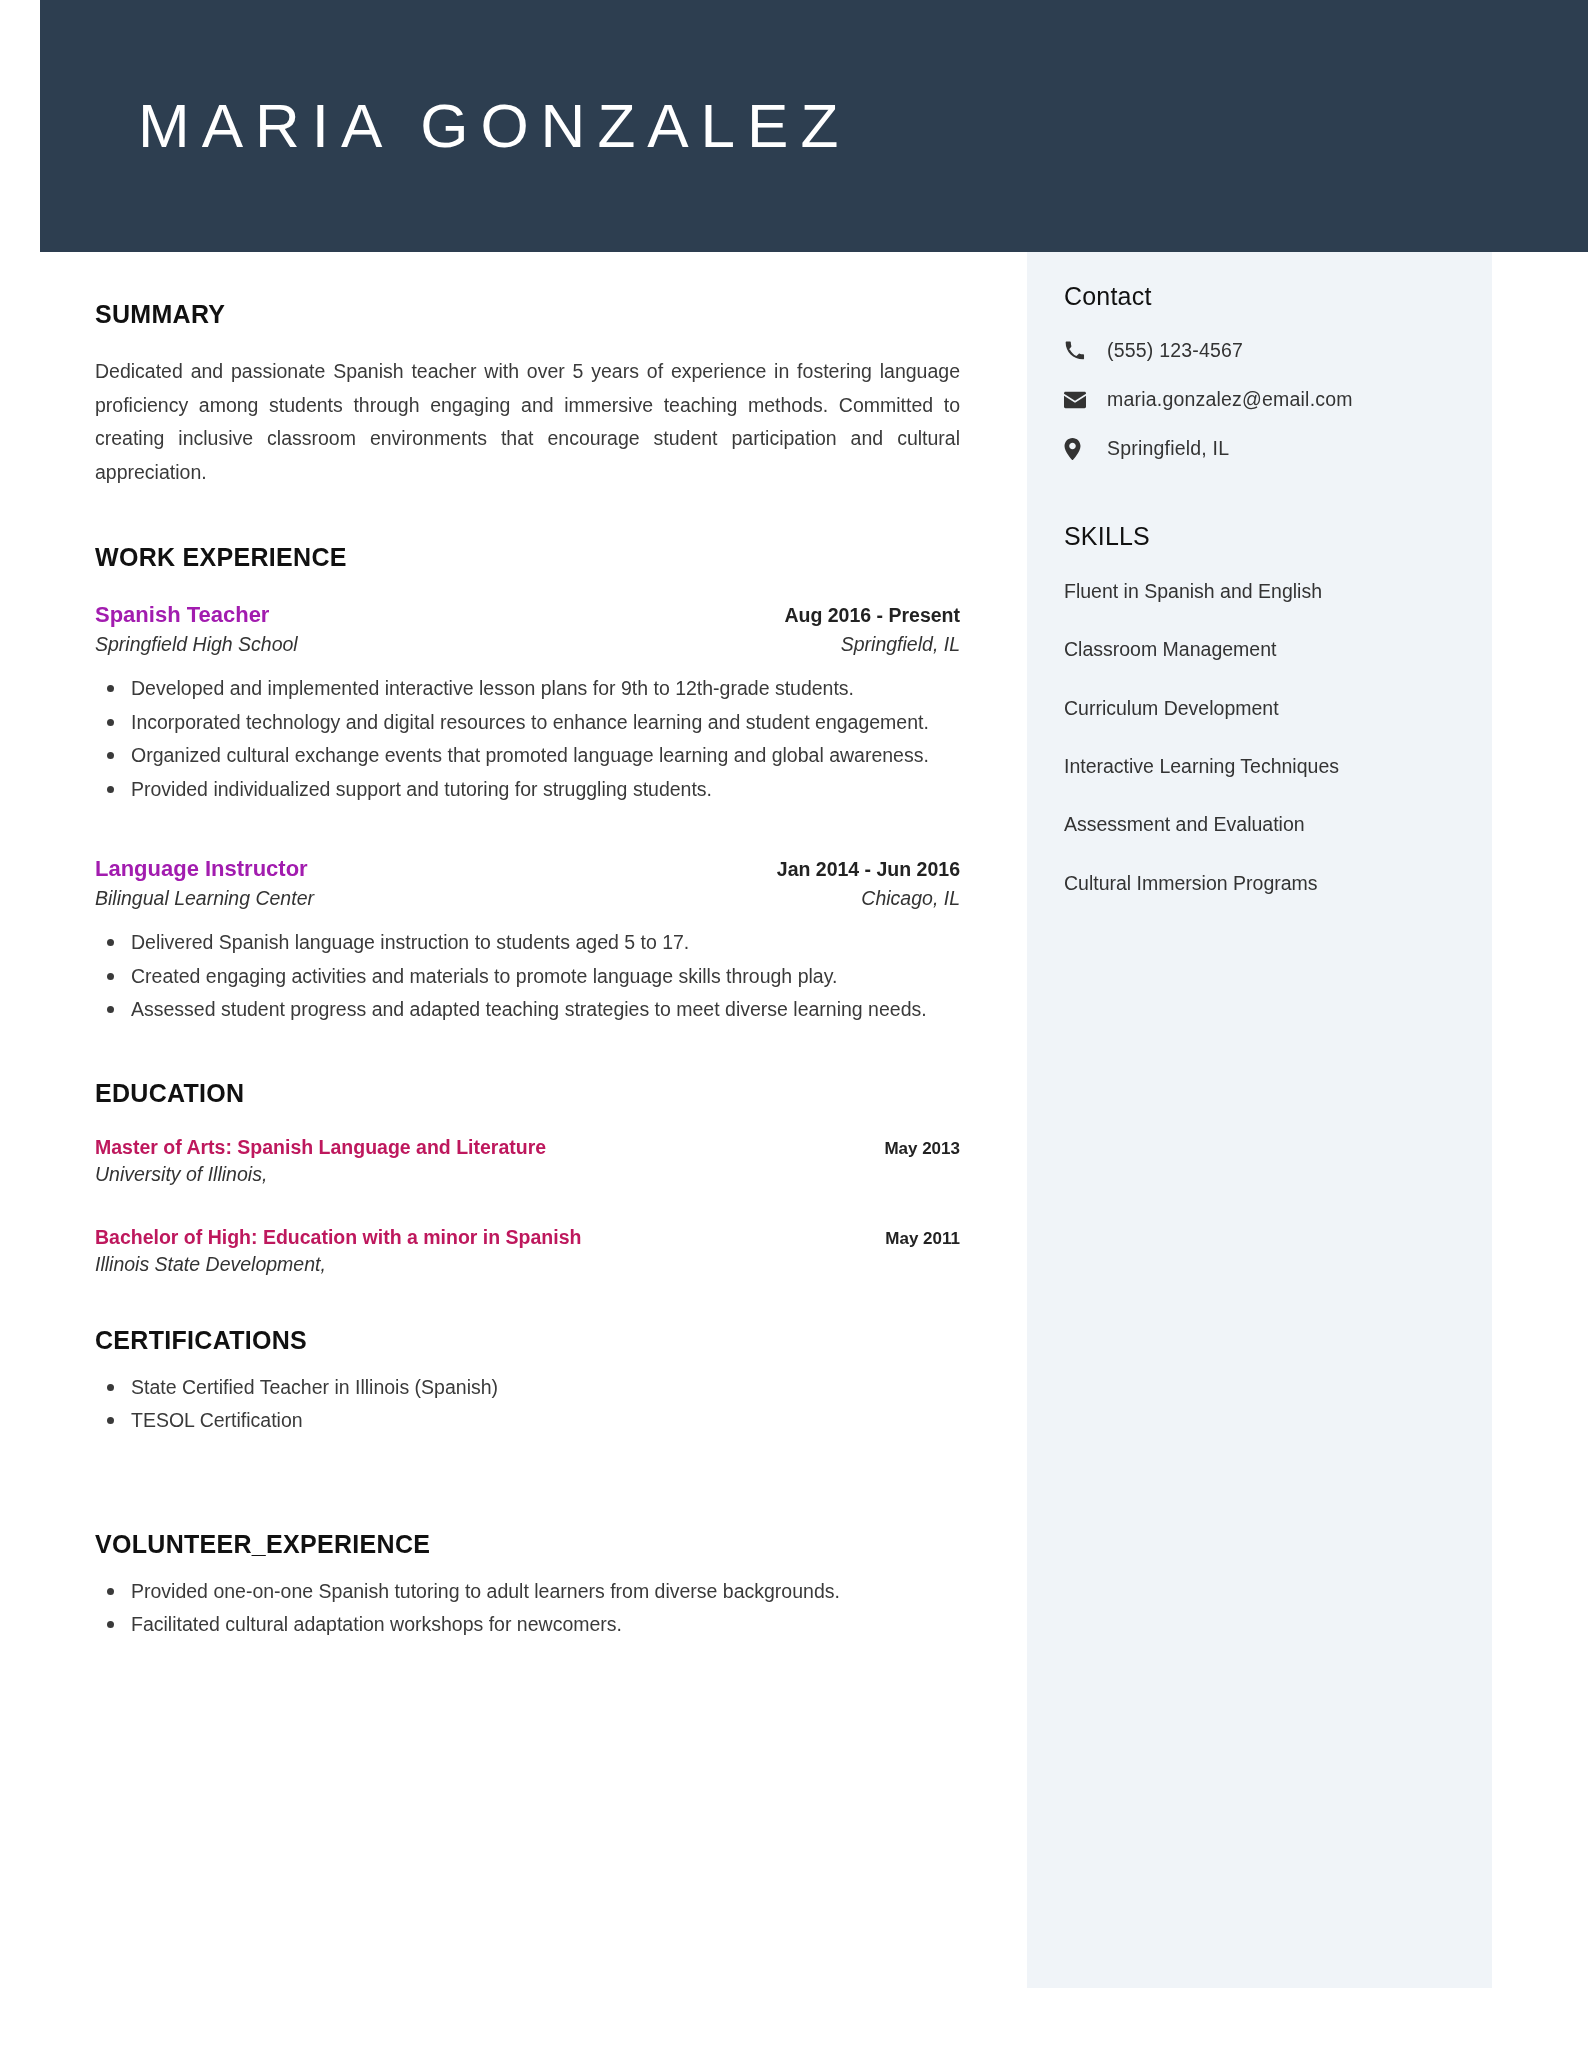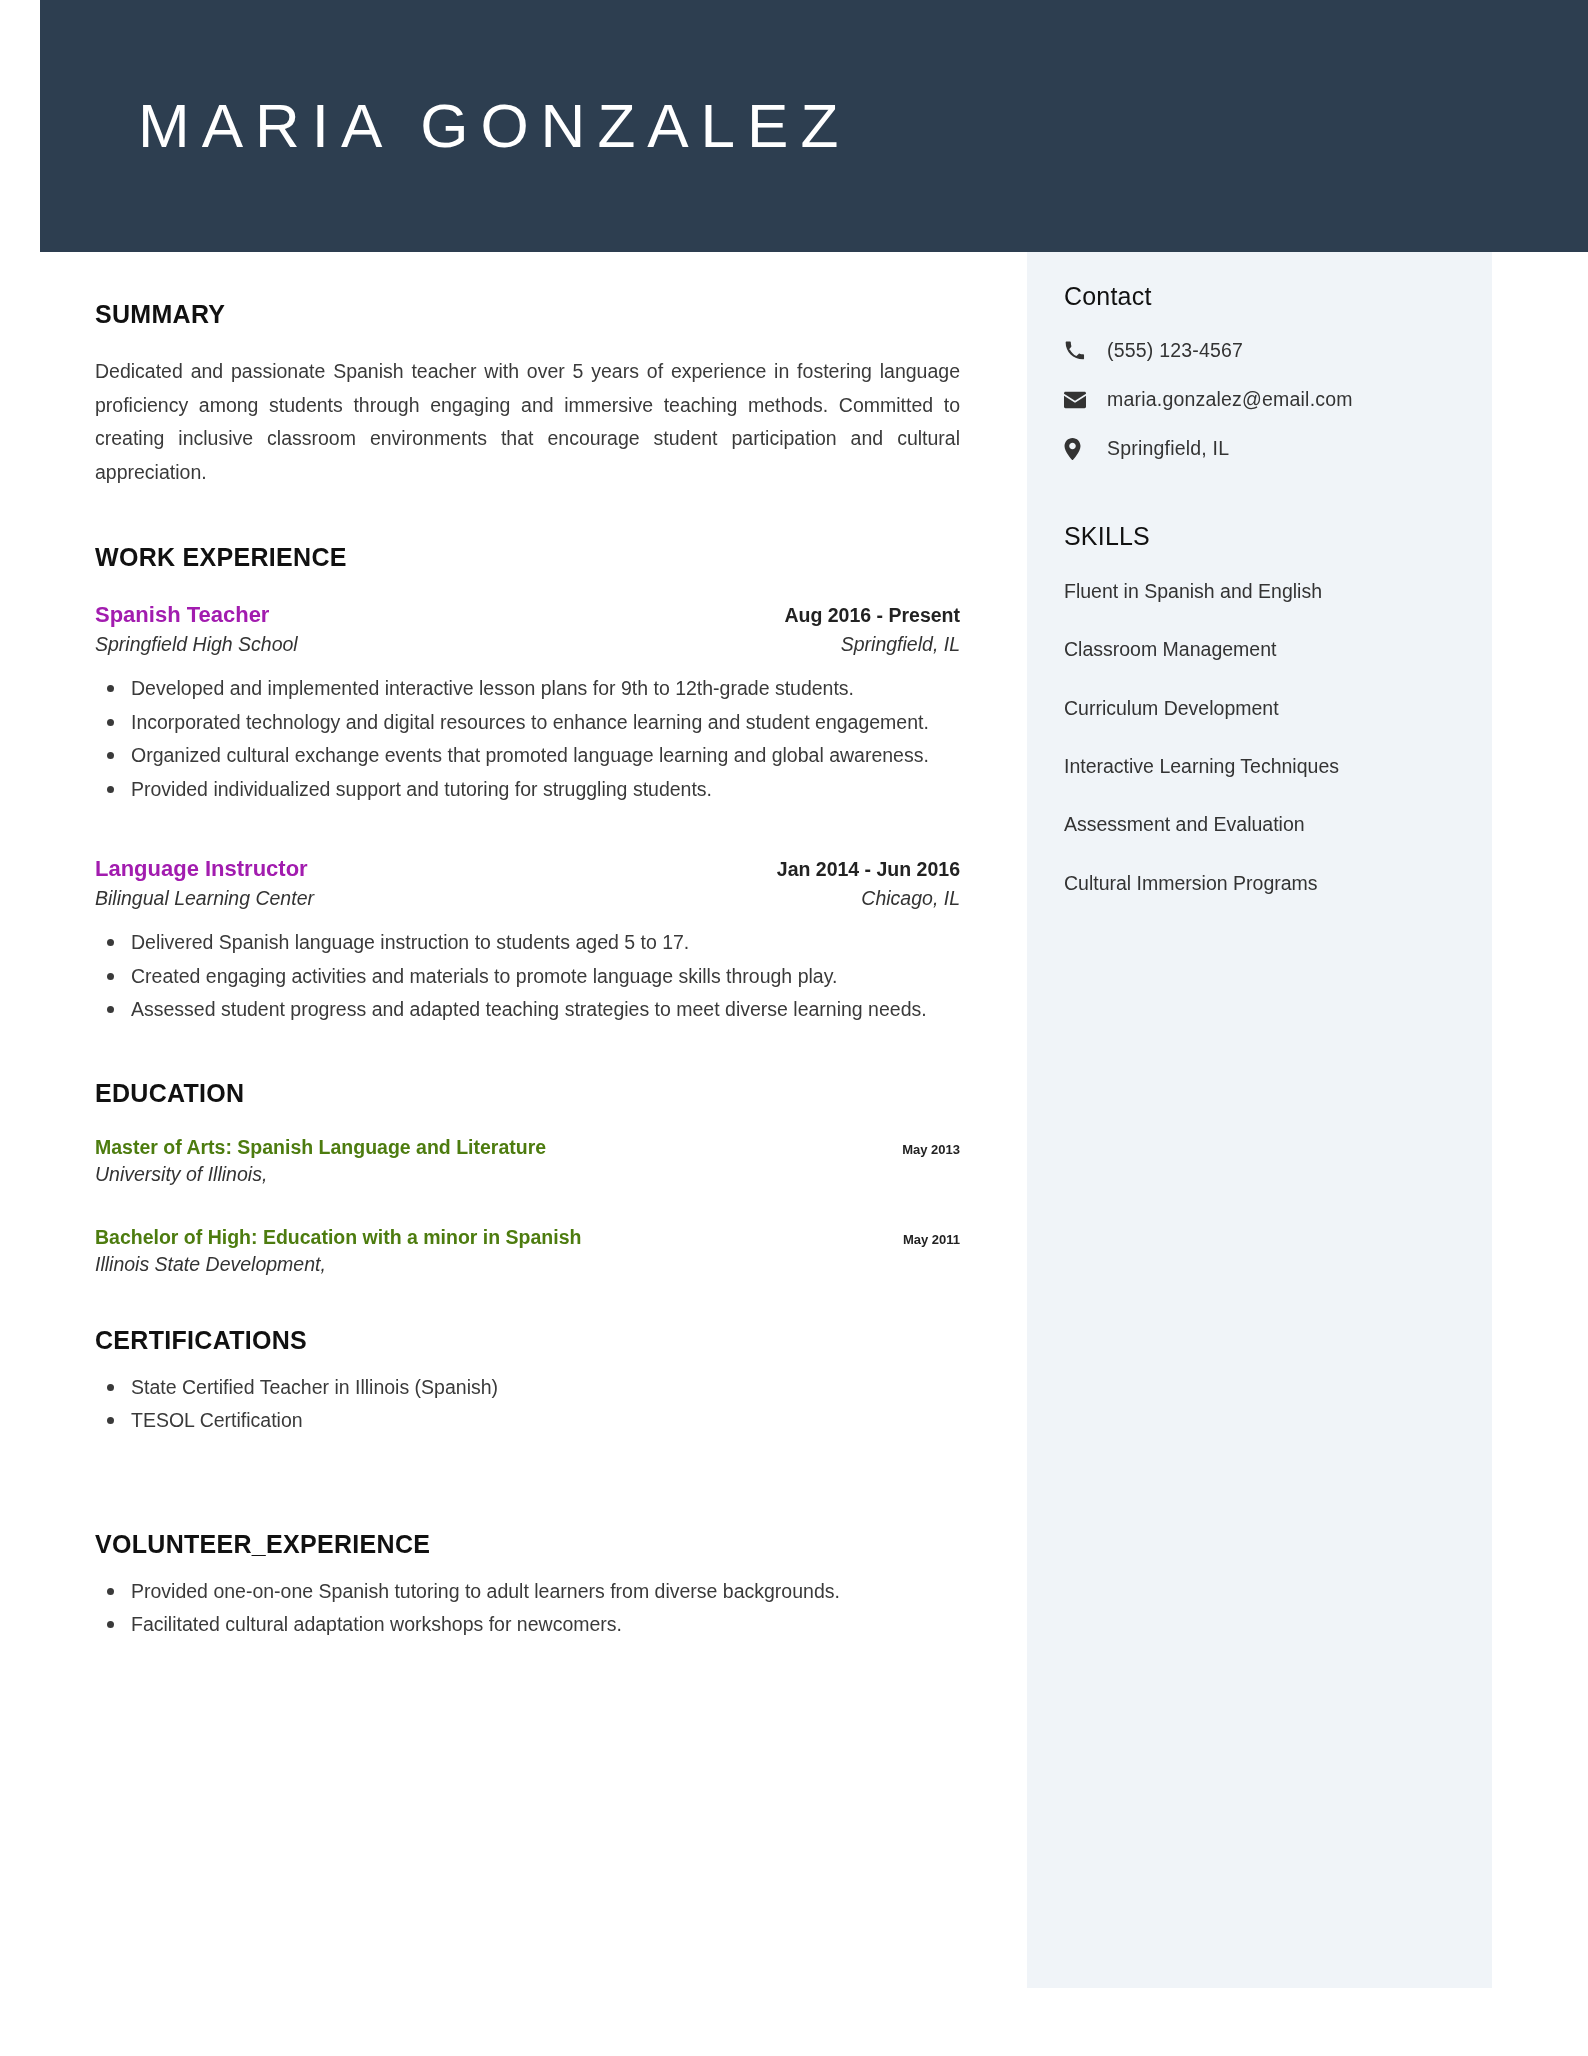--- a/index.html
+++ b/index.html
@@ -161,24 +161,24 @@
     background: #3a3a3a;
   }
   ul.bullets.tight li { text-align: left; }
 
   
   .edu-entry { margin-top: 28px; }
   .edu-entry.second { margin-top: 40px; }
   .edu-degree {
     font-size: 19.5px;
     font-weight: bold;
-    color: #4d7c0f;
+    color: #be185d;
   }
   .edu-date {
-    font-size: 13px;
+    font-size: 17px;
     font-weight: bold;
     color: #222222;
     text-align: right;
     white-space: nowrap;
   }
   .edu-school {
     font-size: 19.5px;
     font-style: italic;
     color: #333333;
     margin-top: 4px;

